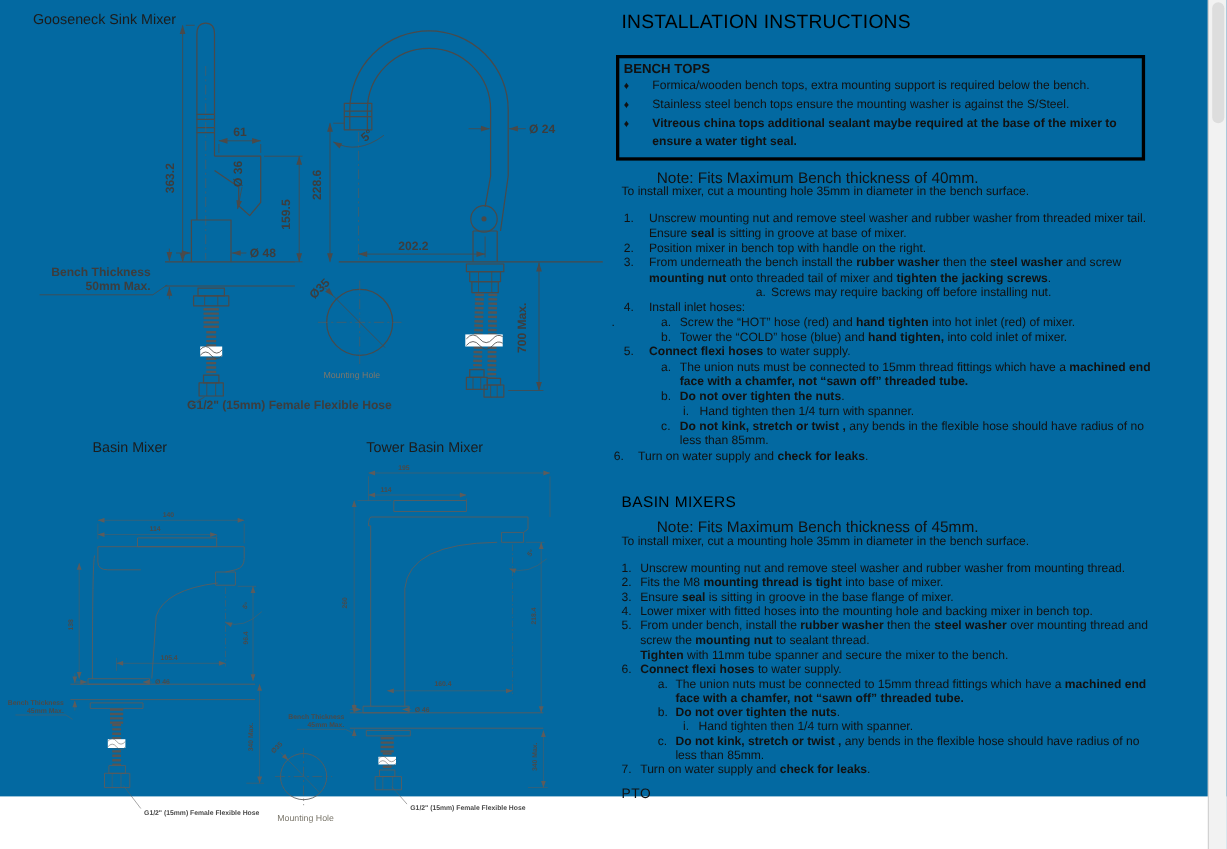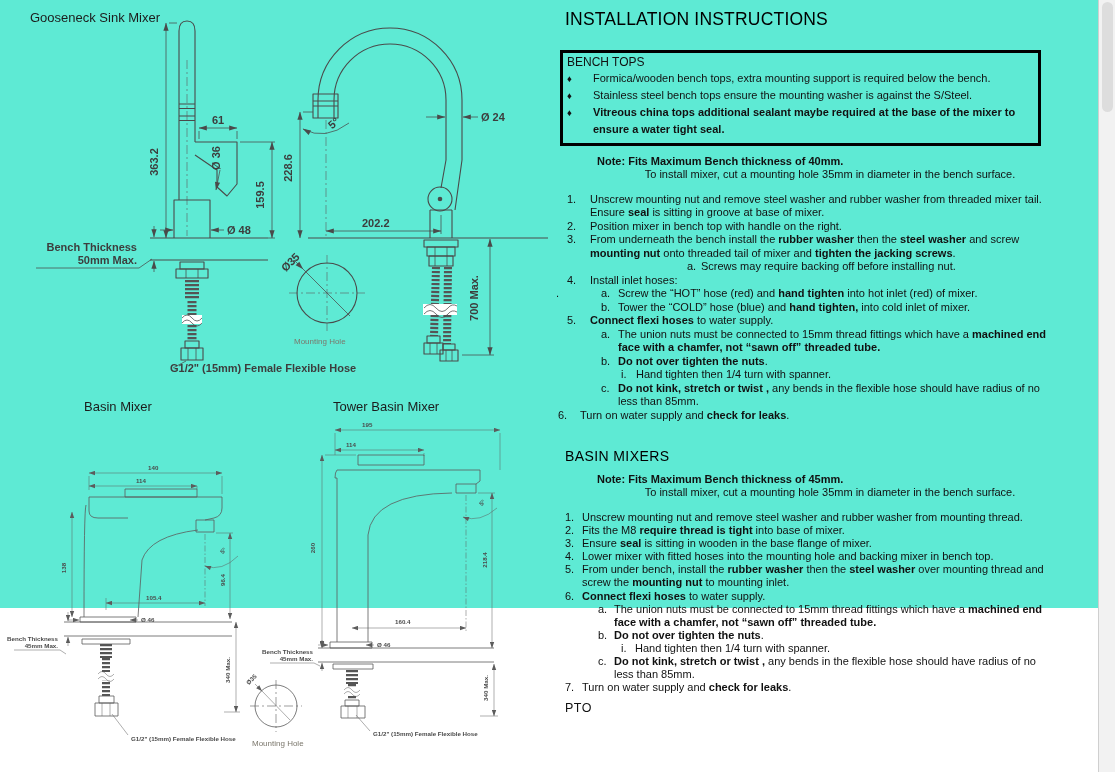--- a/index.html
+++ b/index.html
@@ -1,29 +1,29 @@
 <!DOCTYPE html>
 <html><head>
 <meta charset="utf-8">
 <style>
   html,body{margin:0;padding:0;background:#fff;}
   body{width:1115px;height:772px;overflow:hidden;font-family:"Liberation Sans",sans-serif;color:#111;}
-  #page{position:relative;width:1115px;height:608px;background:#5eead4;}
+  #page{position:relative;width:1115px;height:724px;background:#0369a1;}
   #drawings{position:absolute;left:0;top:0;}
 
   #rightcol{position:absolute;left:555px;top:0;width:540px;padding-left:10px;box-sizing:border-box;}
   .title{font-size:17.5px;font-weight:normal;letter-spacing:0.2px;margin-top:9px;color:#000;}
   .box{border:3px solid #000;margin-left:-5px;margin-top:20px;width:481px;box-sizing:border-box;padding:2px 6px 6px 4px;}
-  .bt{font-weight:normal;font-size:12px;line-height:15px;}
+  .bt{font-weight:bold;font-size:12px;line-height:15px;}
   .bullets .step{line-height:16.2px;font-size:11px;}
   .bullets .m{width:26px;font-size:9.5px;padding-top:1px;}
   .sect{font-size:14px;letter-spacing:0.4px;margin-top:16px;color:#000;}
   #basin-head{margin-top:26px;}
-  .note{font-size:11px;font-weight:bold;line-height:12.9px;margin-top:9px;padding-left:32px;}
-  .note2{font-size:11px;line-height:12.9px;text-align:center;}
+  .note{font-size:14px;font-weight:normal;line-height:12.9px;margin-top:9px;padding-left:32px;}
+  .note2{font-size:11px;line-height:12.9px;}
   .steps{margin-top:12px;width:482px;}
   .step{display:flex;align-items:flex-start;position:relative;}
   .step .m{flex:0 0 auto;display:inline-block;}
   .step .tx{flex:1;}
   .sink .step{line-height:13.5px;font-size:11px;}
   .basin .step{line-height:13.1px;font-size:11px;}
   .sink .i0{margin-left:2px;}  .sink .i0 .m{width:23px;}
   .sink .i0b{margin-left:-7px;} .sink .i0b .m{width:22px;}
   .sink .i1{margin-left:36px;}  .sink .i1 .m{width:17px;}
   .sink .i1d{margin-left:122px;}.sink .i1d .m{width:14px;}
@@ -342,33 +342,37 @@
     <div class="sect" id="basin-head">BASIN MIXERS</div>
     <div class="note">Note: Fits Maximum Bench thickness of 45mm.</div>
     <div class="note2">To install mixer, cut a mounting hole 35mm in diameter in the bench surface.</div>
     <div class="steps basin">
         <div class="step i0">
           <span class="m">1.</span>
           <span class="tx"><span>Unscrew mounting nut and remove steel washer and rubber washer from mounting thread.</span></span>
         </div>
         <div class="step i0">
           <span class="m">2.</span>
-          <span class="tx"><span>Fits the M8 </span><b>require thread is tight</b><span> into base of mixer.</span></span>
+          <span class="tx"><span>Fits the M8 </span><b>mounting thread is tight</b><span> into base of mixer.</span></span>
         </div>
         <div class="step i0">
           <span class="m">3.</span>
-          <span class="tx"><span>Ensure </span><b>seal</b><span> is sitting in wooden in the base flange of mixer.</span></span>
+          <span class="tx"><span>Ensure </span><b>seal</b><span> is sitting in groove in the base flange of mixer.</span></span>
         </div>
         <div class="step i0">
           <span class="m">4.</span>
           <span class="tx"><span>Lower mixer with fitted hoses into the mounting hole and backing mixer in bench top.</span></span>
         </div>
         <div class="step i0">
           <span class="m">5.</span>
-          <span class="tx"><span>From under bench, install the </span><b>rubber washer</b><span> then the </span><b>steel washer</b><span> over mounting thread and screw the </span><b>mounting nut</b><span> to mounting inlet.</span></span>
+          <span class="tx"><span>From under bench, install the </span><b>rubber washer</b><span> then the </span><b>steel washer</b><span> over mounting thread and screw the </span><b>mounting nut</b><span> to sealant thread.</span></span>
+        </div>
+        <div class="step i0">
+          <span class="m"></span>
+          <span class="tx"><b>Tighten</b><span> with 11mm tube spanner and secure the mixer to the bench.</span></span>
         </div>
         <div class="step i0">
           <span class="m">6.</span>
           <span class="tx"><b>Connect flexi hoses</b><span> to water supply.</span></span>
         </div>
         <div class="step i1">
           <span class="m">a.</span>
           <span class="tx"><span>The union nuts must be connected to 15mm thread fittings which have a </span><b>machined end face with a chamfer, not “sawn off”  threaded tube.</b></span>
         </div>
         <div class="step i1">

